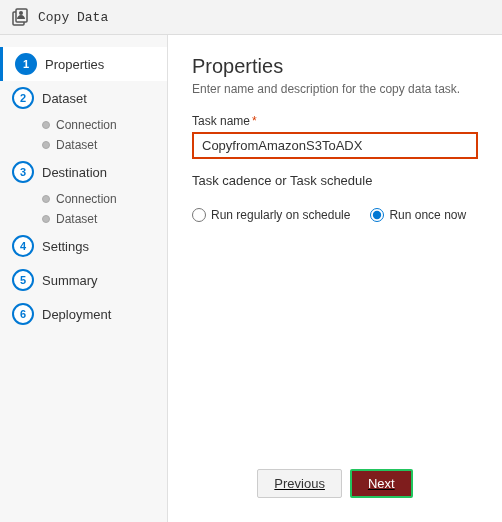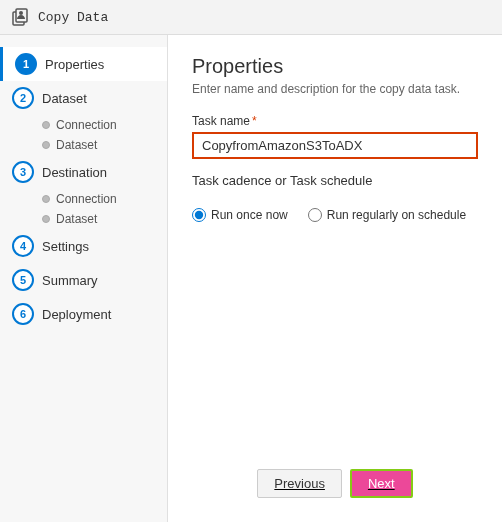--- a/index.html
+++ b/index.html
@@ -223,22 +223,22 @@
       border-radius: 2px;
     }
 
     .btn-secondary {
       background: #f3f3f3;
       border: 1px solid #ccc;
       color: #333;
     }
 
     .btn-primary {
-      background: #ec4899;
-      border: 2px solid #84cc16;
+      background: #7f1d1d;
+      border: 2px solid #22c55e;
       color: #fff;
       font-weight: 500;
     }
   </style>
 </head>
 <body>
 
 <div class="top-bar">
   <div class="top-bar-icon">
 
@@ -318,27 +318,27 @@
         <span>Task name</span><span class="required">*</span>
       </div>
       <input type="text" class="task-name-box" value="CopyfromAmazonS3ToADX" style="">
     </div>
 
 
     <div class="field-group">
       <div class="cadence-label">Task cadence or Task schedule</div>
       <div class="radio-group">
         <label class="radio-option">
+          <input type="radio" name="cadence" style="">
+          <span class="radio-label">Run regularly on schedule</span>
+        </label>
+        <label class="radio-option">
           <input type="radio" name="cadence" checked="" style="">
           <span class="radio-label">Run once now</span>
         </label>
-        <label class="radio-option">
-          <input type="radio" name="cadence" style="">
-          <span class="radio-label">Run regularly on schedule</span>
-        </label>
       </div>
     </div>
 
     <div class="footer">
       <button class="btn btn-secondary">Previous</button>
       <button class="btn btn-primary">Next</button>
     </div>
   </div>
 
 </div>

